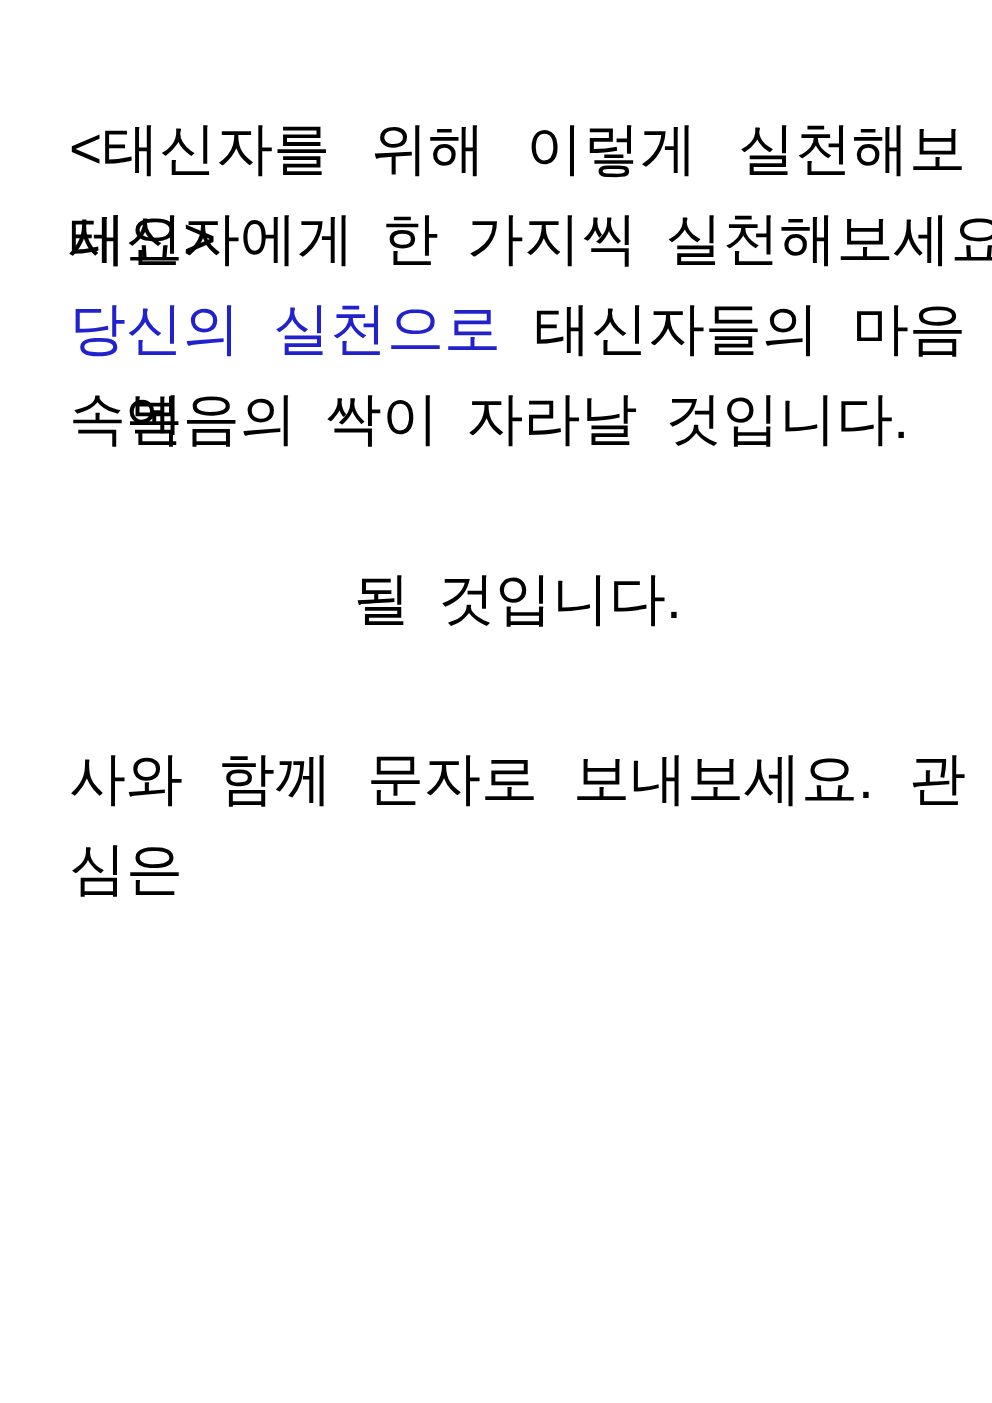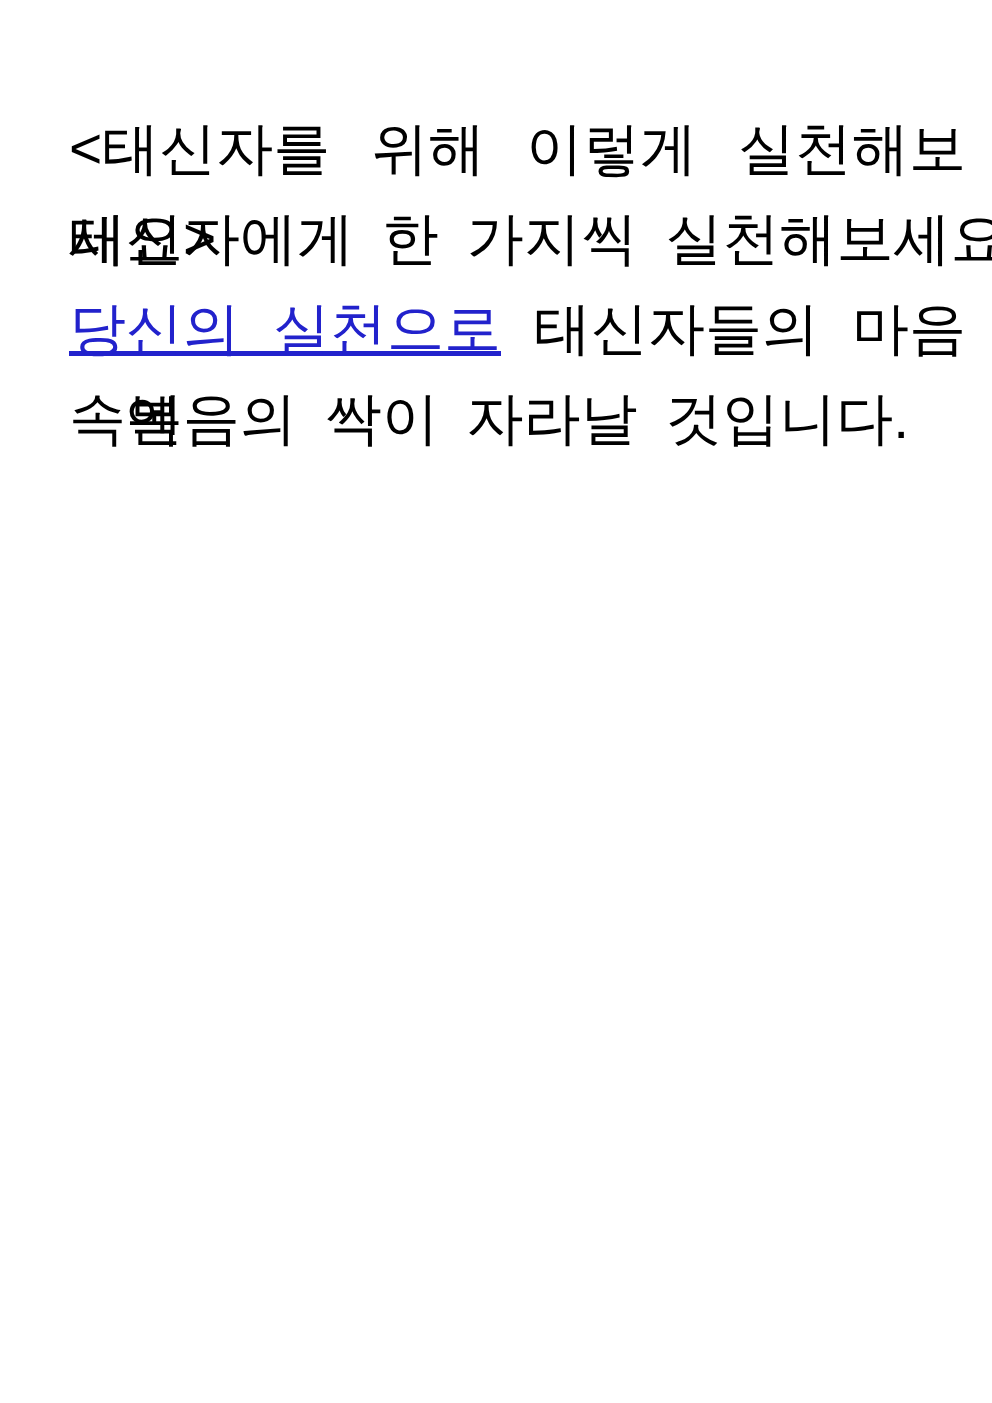--- a/index.html
+++ b/index.html
@@ -41,21 +41,20 @@
   .line.justify {
     white-space: normal;
     text-align: justify;
     text-align-last: justify;
   }
   .spacer {
     height: 90px;
   }
   .blue {
     color: #2222CC;
-    text-decoration: underline;
   }
 </style>
 </head>
 <body>
 
 <div class="page">
   <div class="text-column">
 
     <div class="line justify">&lt;태신자를 위해 이렇게 실천해보세요&gt;</div>
 
@@ -66,20 +65,22 @@
       <span>태신자들의 마음속엔</span>
     </div>
 
     <div class="line">복음의 싹이 자라날 것입니다.</div>
 
     <div class="spacer"></div>
 
 
 
 
+    <div class="line">될 것입니다.</div>
 
     <div class="spacer"></div>
 
 
 
+    <div class="line justify">사와 함께 문자로 보내보세요. 관심은</div>
 
   </div>
 </div>
 
 </body></html>

